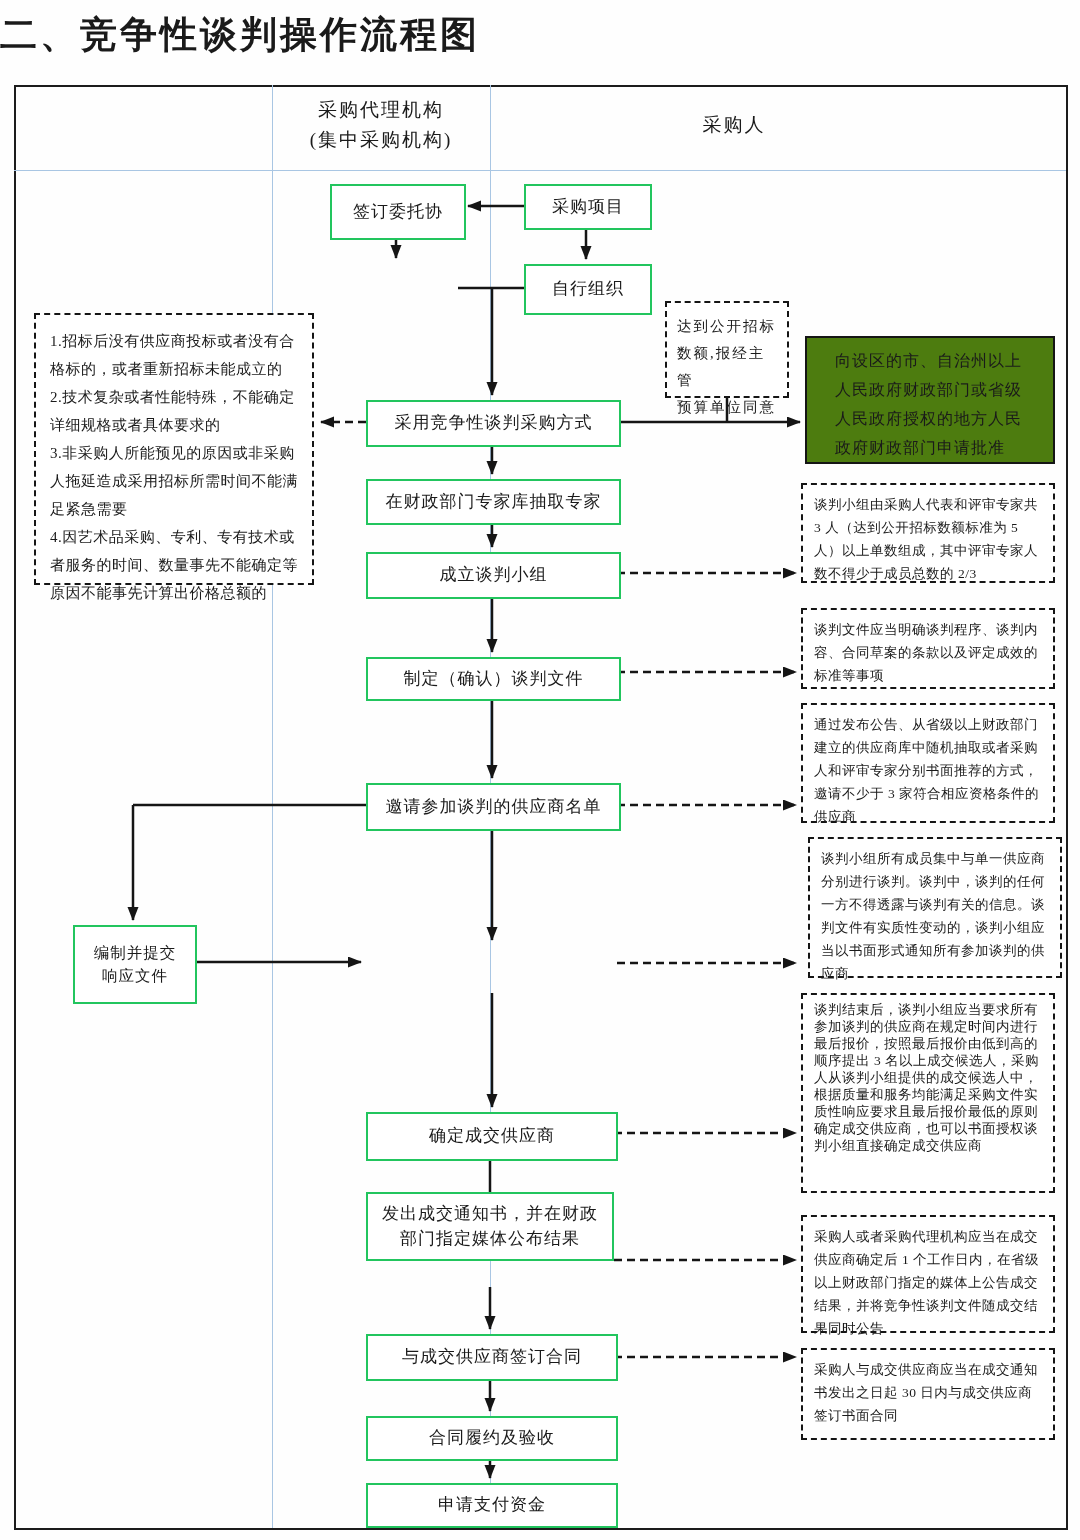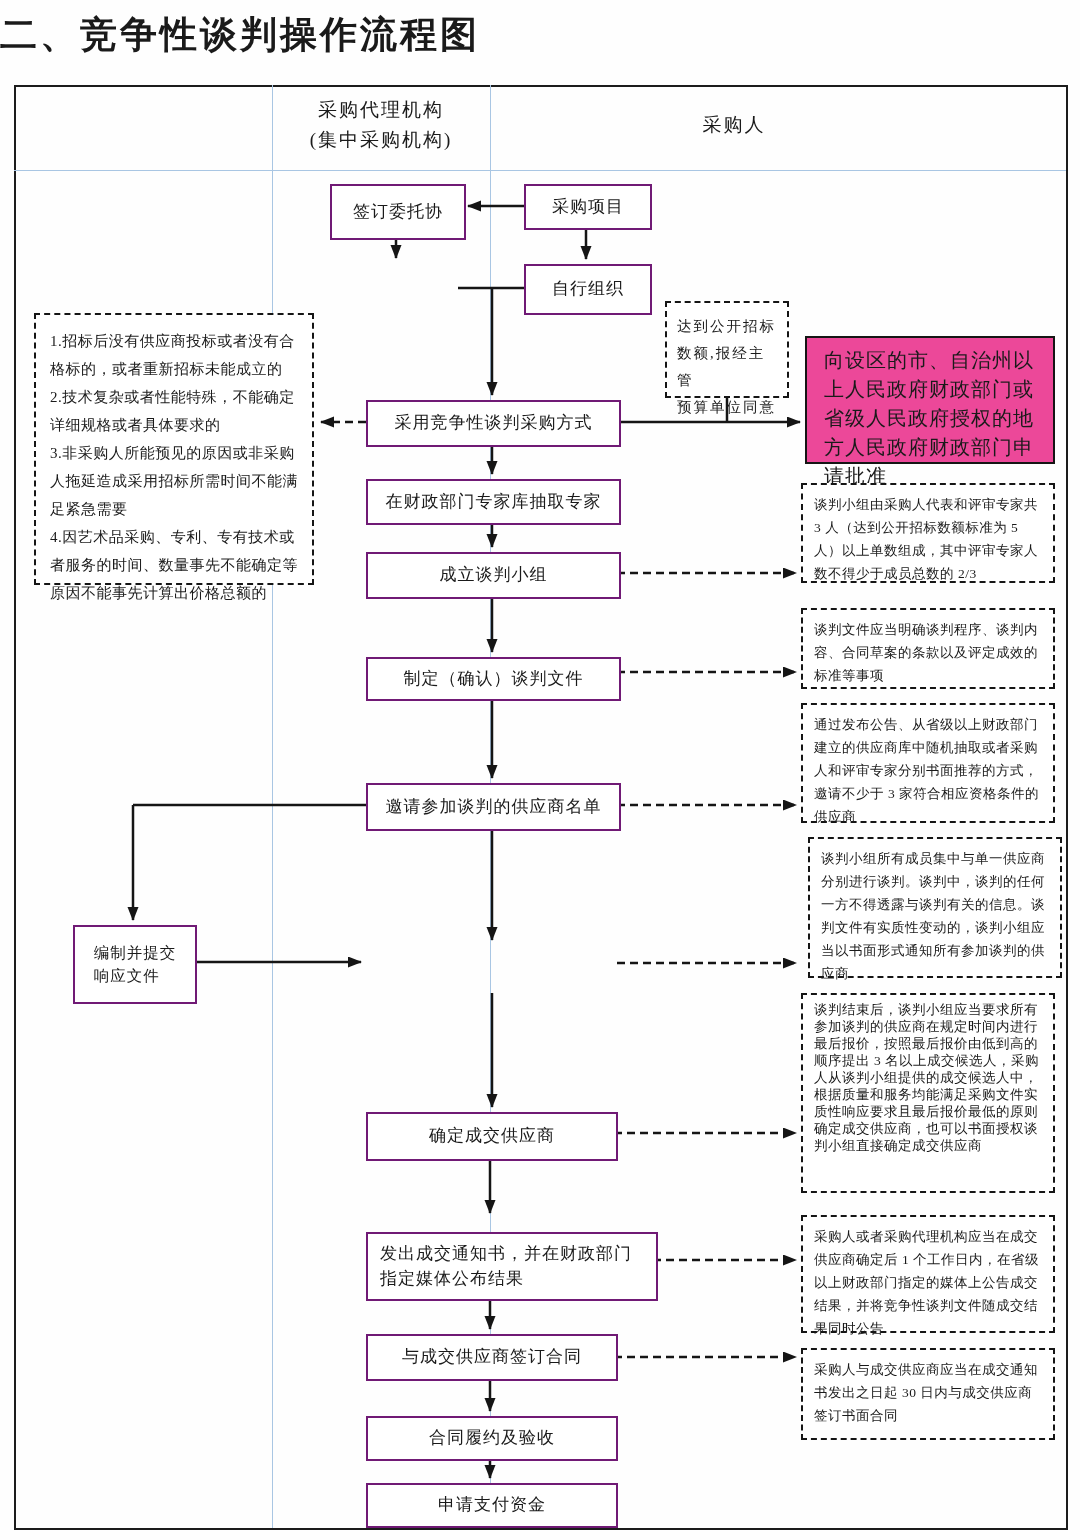--- a/index.html
+++ b/index.html
@@ -13,27 +13,27 @@
   }
   .frame{
     position:absolute;left:14px;top:85px;width:1050px;height:1441px;
     border:2px solid #1c1c1c;background:transparent;
   }
   .gridv{position:absolute;top:85px;width:1px;height:1443px;background:#a9c6e3;z-index:0;}
   .gridh{position:absolute;left:14px;top:170px;width:1052px;height:1px;background:#a9c6e3;z-index:0;}
   .colhead{position:absolute;z-index:2;text-align:center;font-size:19px;letter-spacing:2px;line-height:30px;white-space:pre-line;}
   svg.wires{position:absolute;left:0;top:0;z-index:1;}
   .node{
-    position:absolute;z-index:2;background:#fff;border:2px solid #701a75;
-    display:flex;align-items:center;justify-content:center;text-align:left;
+    position:absolute;z-index:2;background:#fff;border:2px solid #22c55e;
+    display:flex;align-items:center;justify-content:center;text-align:center;
     font-size:17px;letter-spacing:1px;white-space:pre-line;line-height:1.45;
   }
   .bignote{
-    position:absolute;z-index:2;background:#ec4899;border:2px solid #151515;
-    font-size:20px;line-height:29px;padding:8px 17px;box-sizing:border-box;
+    position:absolute;z-index:2;background:#4d7c0f;border:2px solid #151515;
+    font-size:16px;line-height:29px;padding:8px 28px;box-sizing:border-box;
     letter-spacing:1px;
   }
   .dashed{
     position:absolute;z-index:2;background:#fff;border:2px dashed #151515;
     font-size:13.5px;line-height:23px;padding:8px 11px;box-sizing:border-box;
     white-space:pre-line;letter-spacing:0.5px;
   }
   .dashed.big{font-size:15px;line-height:28px;padding:12px 14px;}
   .dashed.small{font-size:14.5px;line-height:27px;letter-spacing:2px;padding:10px 10px;}
 </style>
@@ -98,21 +98,21 @@
   <div class="node" style="left:524px;top:184px;width:124px;height:42px">采购项目</div>
   <div class="node" style="left:524px;top:264px;width:124px;height:47px">自行组织</div>
   <div class="node" style="left:366px;top:400px;width:251px;height:43px">采用竞争性谈判采购方式</div>
   <div class="node" style="left:366px;top:479px;width:251px;height:42px">在财政部门专家库抽取专家</div>
   <div class="node" style="left:366px;top:552px;width:251px;height:43px">成立谈判小组</div>
   <div class="node" style="left:366px;top:657px;width:251px;height:40px">制定（确认）谈判文件</div>
   <div class="node" style="left:366px;top:783px;width:251px;height:44px">邀请参加谈判的供应商名单</div>
   <div class="node" style="left:73px;top:925px;width:120px;height:75px;font-size:15.5px">编制并提交
 响应文件</div>
   <div class="node" style="left:366px;top:1112px;width:248px;height:45px">确定成交供应商</div>
-  <div class="node" style="left:366px;top:1232px;width:292px;height:69px;padding:12px 12px;box-sizing:border-box">发出成交通知书，并在财政部门指定媒体公布结果</div>
+  <div class="node" style="left:366px;top:1192px;width:248px;height:69px;padding:12px 12px;box-sizing:border-box">发出成交通知书，并在财政部门指定媒体公布结果</div>
   <div class="node" style="left:366px;top:1334px;width:248px;height:43px">与成交供应商签订合同</div>
   <div class="node" style="left:366px;top:1416px;width:248px;height:41px">合同履约及验收</div>
   <div class="node" style="left:366px;top:1483px;width:248px;height:41px">申请支付资金</div>
 
   <div class="bignote" style="left:805px;top:336px;width:250px;height:128px">向设区的市、自治州以上人民政府财政部门或省级人民政府授权的地方人民政府财政部门申请批准</div>
 
   <div class="dashed small" style="left:665px;top:301px;width:124px;height:97px">达到公开招标
 数额,报经主管
 预算单位同意</div>
   <div class="dashed big" style="left:34px;top:313px;width:280px;height:272px">1.招标后没有供应商投标或者没有合格标的，或者重新招标未能成立的

